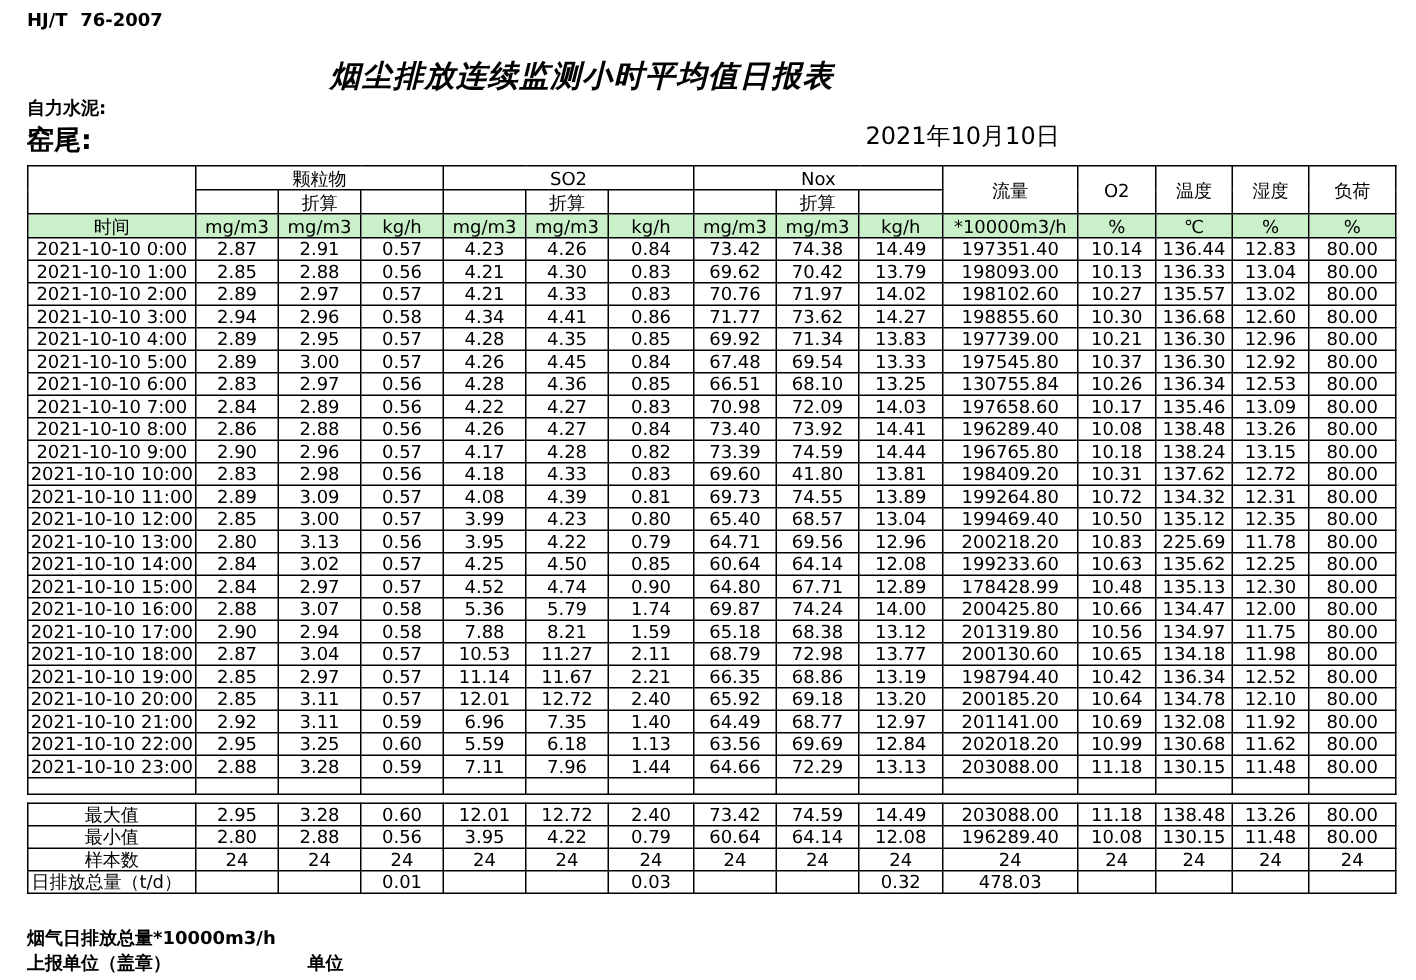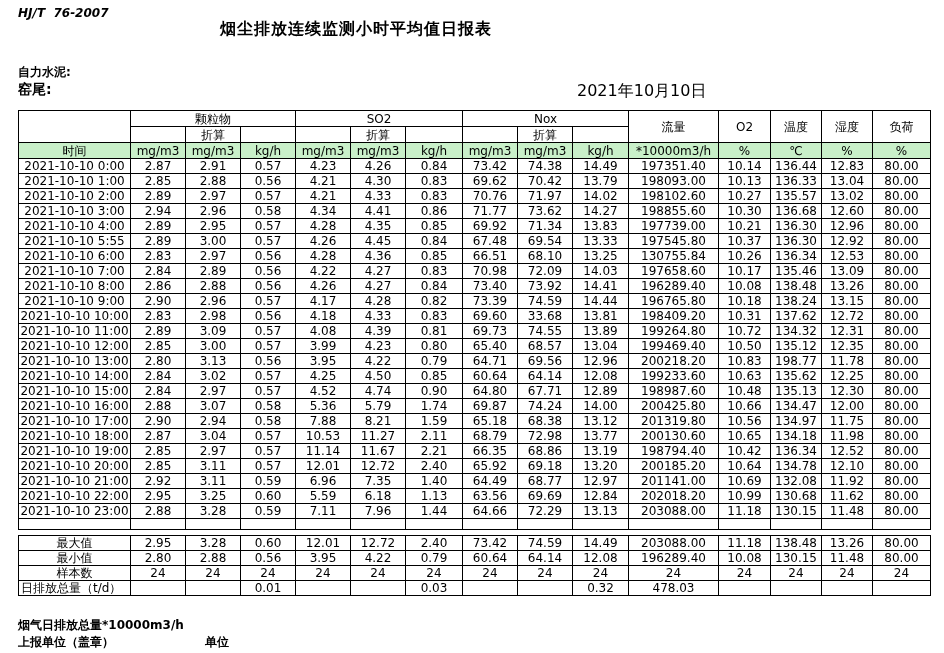--- a/index.html
+++ b/index.html
@@ -2,24 +2,24 @@
 <html style="--green: #c9f0c9;"><head>
 <meta charset="utf-8">
 <style>
   html,body{margin:0;padding:0;}
   body{
     width:944px;height:653px;background:#fff;color:#000;
     font-family:"DejaVu Sans","Liberation Sans",sans-serif;
     position:relative;overflow:hidden;
   }
   .abs{position:absolute;}
-  .hjt{left:18px;top:6px;font-size:12px;font-weight:bold;white-space:pre;font-style:italic;}
-  .title{left:220px;top:19px;font-size:16px;font-weight:bold;letter-spacing:1px;}
+  .hjt{left:18px;top:6px;font-size:12px;font-weight:bold;white-space:pre;}
+  .title{left:220px;top:37px;font-size:20px;font-weight:bold;letter-spacing:1px;font-style:italic;}
   .company{left:18px;top:64px;font-size:12px;font-weight:bold;}
-  .kiln{left:18px;top:81px;font-size:14px;font-weight:bold;}
+  .kiln{left:18px;top:81px;font-size:18px;font-weight:bold;}
   .date{left:577px;top:81px;font-size:16px;}
   .tables{left:18px;top:110px;}
   table{border-collapse:collapse;table-layout:fixed;border-radius:17px;}
   td{
     border:1px solid #000;font-size:12px;text-align:center;
     padding:0 1px;height:14px;line-height:14px;
     overflow:hidden;white-space:nowrap;
   }
   thead td{height:15px;}
   tr.units td{background:var(--green,#c6efce);height:15px;}
@@ -180,21 +180,21 @@
           <td>69.92</td>
           <td>71.34</td>
           <td>13.83</td>
           <td>197739.00</td>
           <td>10.21</td>
           <td>136.30</td>
           <td>12.96</td>
           <td>80.00</td>
         </tr>
         <tr>
-          <td>2021-10-10 5:55</td>
+          <td>2021-10-10 5:00</td>
           <td>2.89</td>
           <td>3.00</td>
           <td>0.57</td>
           <td>4.26</td>
           <td>4.45</td>
           <td>0.84</td>
           <td>67.48</td>
           <td>69.54</td>
           <td>13.33</td>
           <td>197545.80</td>
@@ -273,21 +273,21 @@
         </tr>
         <tr>
           <td>2021-10-10 10:00</td>
           <td>2.83</td>
           <td>2.98</td>
           <td>0.56</td>
           <td>4.18</td>
           <td>4.33</td>
           <td>0.83</td>
           <td>69.60</td>
-          <td>33.68</td>
+          <td>41.80</td>
           <td>13.81</td>
           <td>198409.20</td>
           <td>10.31</td>
           <td>137.62</td>
           <td>12.72</td>
           <td>80.00</td>
         </tr>
         <tr>
           <td>2021-10-10 11:00</td>
           <td>2.89</td>
@@ -328,21 +328,21 @@
           <td>3.13</td>
           <td>0.56</td>
           <td>3.95</td>
           <td>4.22</td>
           <td>0.79</td>
           <td>64.71</td>
           <td>69.56</td>
           <td>12.96</td>
           <td>200218.20</td>
           <td>10.83</td>
-          <td>198.77</td>
+          <td>225.69</td>
           <td>11.78</td>
           <td>80.00</td>
         </tr>
         <tr>
           <td>2021-10-10 14:00</td>
           <td>2.84</td>
           <td>3.02</td>
           <td>0.57</td>
           <td>4.25</td>
           <td>4.50</td>
@@ -360,21 +360,21 @@
           <td>2021-10-10 15:00</td>
           <td>2.84</td>
           <td>2.97</td>
           <td>0.57</td>
           <td>4.52</td>
           <td>4.74</td>
           <td>0.90</td>
           <td>64.80</td>
           <td>67.71</td>
           <td>12.89</td>
-          <td>198987.60</td>
+          <td>178428.99</td>
           <td>10.48</td>
           <td>135.13</td>
           <td>12.30</td>
           <td>80.00</td>
         </tr>
         <tr>
           <td>2021-10-10 16:00</td>
           <td>2.88</td>
           <td>3.07</td>
           <td>0.58</td>

